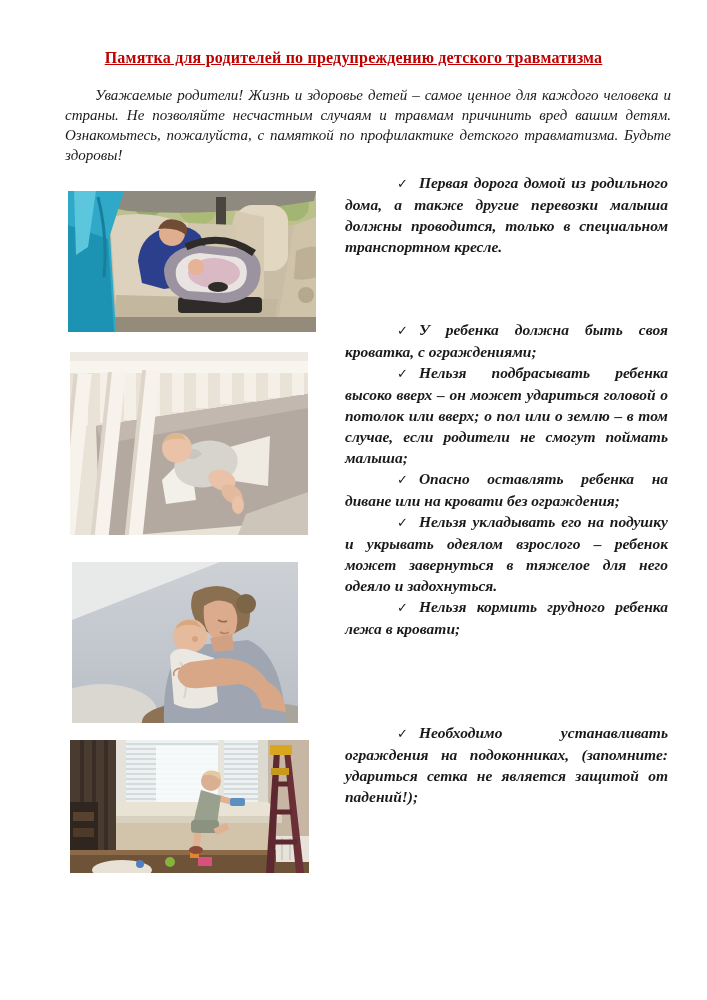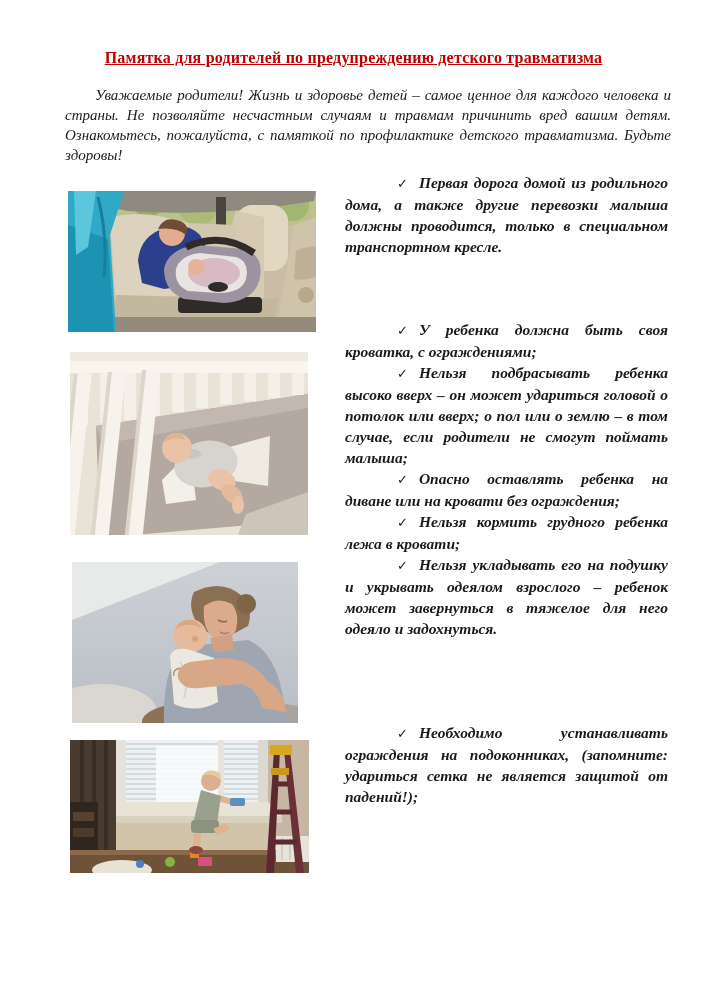--- a/index.html
+++ b/index.html
@@ -220,21 +220,21 @@
   </div>
 
   <div class="tblock tb1">
     <p class="bullet"><span class="chk">✓</span><span>Первая дорога домой из родильного дома, а также другие перевозки малыша должны проводится, только в специальном транспортном кресле.</span></p>
   </div>
 
   <div class="tblock tb2">
     <p class="bullet"><span class="chk">✓</span><span>У ребенка должна быть своя кроватка, с ограждениями;</span></p>
     <p class="bullet"><span class="chk">✓</span><span>Нельзя подбрасывать ребенка высоко вверх – он может удариться головой о потолок или вверх; о пол или о землю – в том случае, если родители не смогут поймать малыша;</span></p>
     <p class="bullet"><span class="chk">✓</span><span>Опасно оставлять ребенка на диване или на кровати без ограждения;</span></p>
+    <p class="bullet"><span class="chk">✓</span><span>Нельзя укладывать его на подушку и укрывать одеялом взрослого – ребенок может завернуться в тяжелое для него одеяло и задохнуться.</span></p>
     <p class="bullet"><span class="chk">✓</span><span>Нельзя кормить грудного ребенка лежа в кровати;</span></p>
-    <p class="bullet"><span class="chk">✓</span><span>Нельзя укладывать его на подушку и укрывать одеялом взрослого – ребенок может завернуться в тяжелое для него одеяло и задохнуться.</span></p>
   </div>
 
   <div class="tblock tb3">
     <p class="bullet"><span class="chk">✓</span><span>Необходимо устанавливать ограждения на подоконниках, (запомните: удариться сетка не является защитой от падений!);</span></p>
   </div>
 
 </div>
 
 </body></html>

